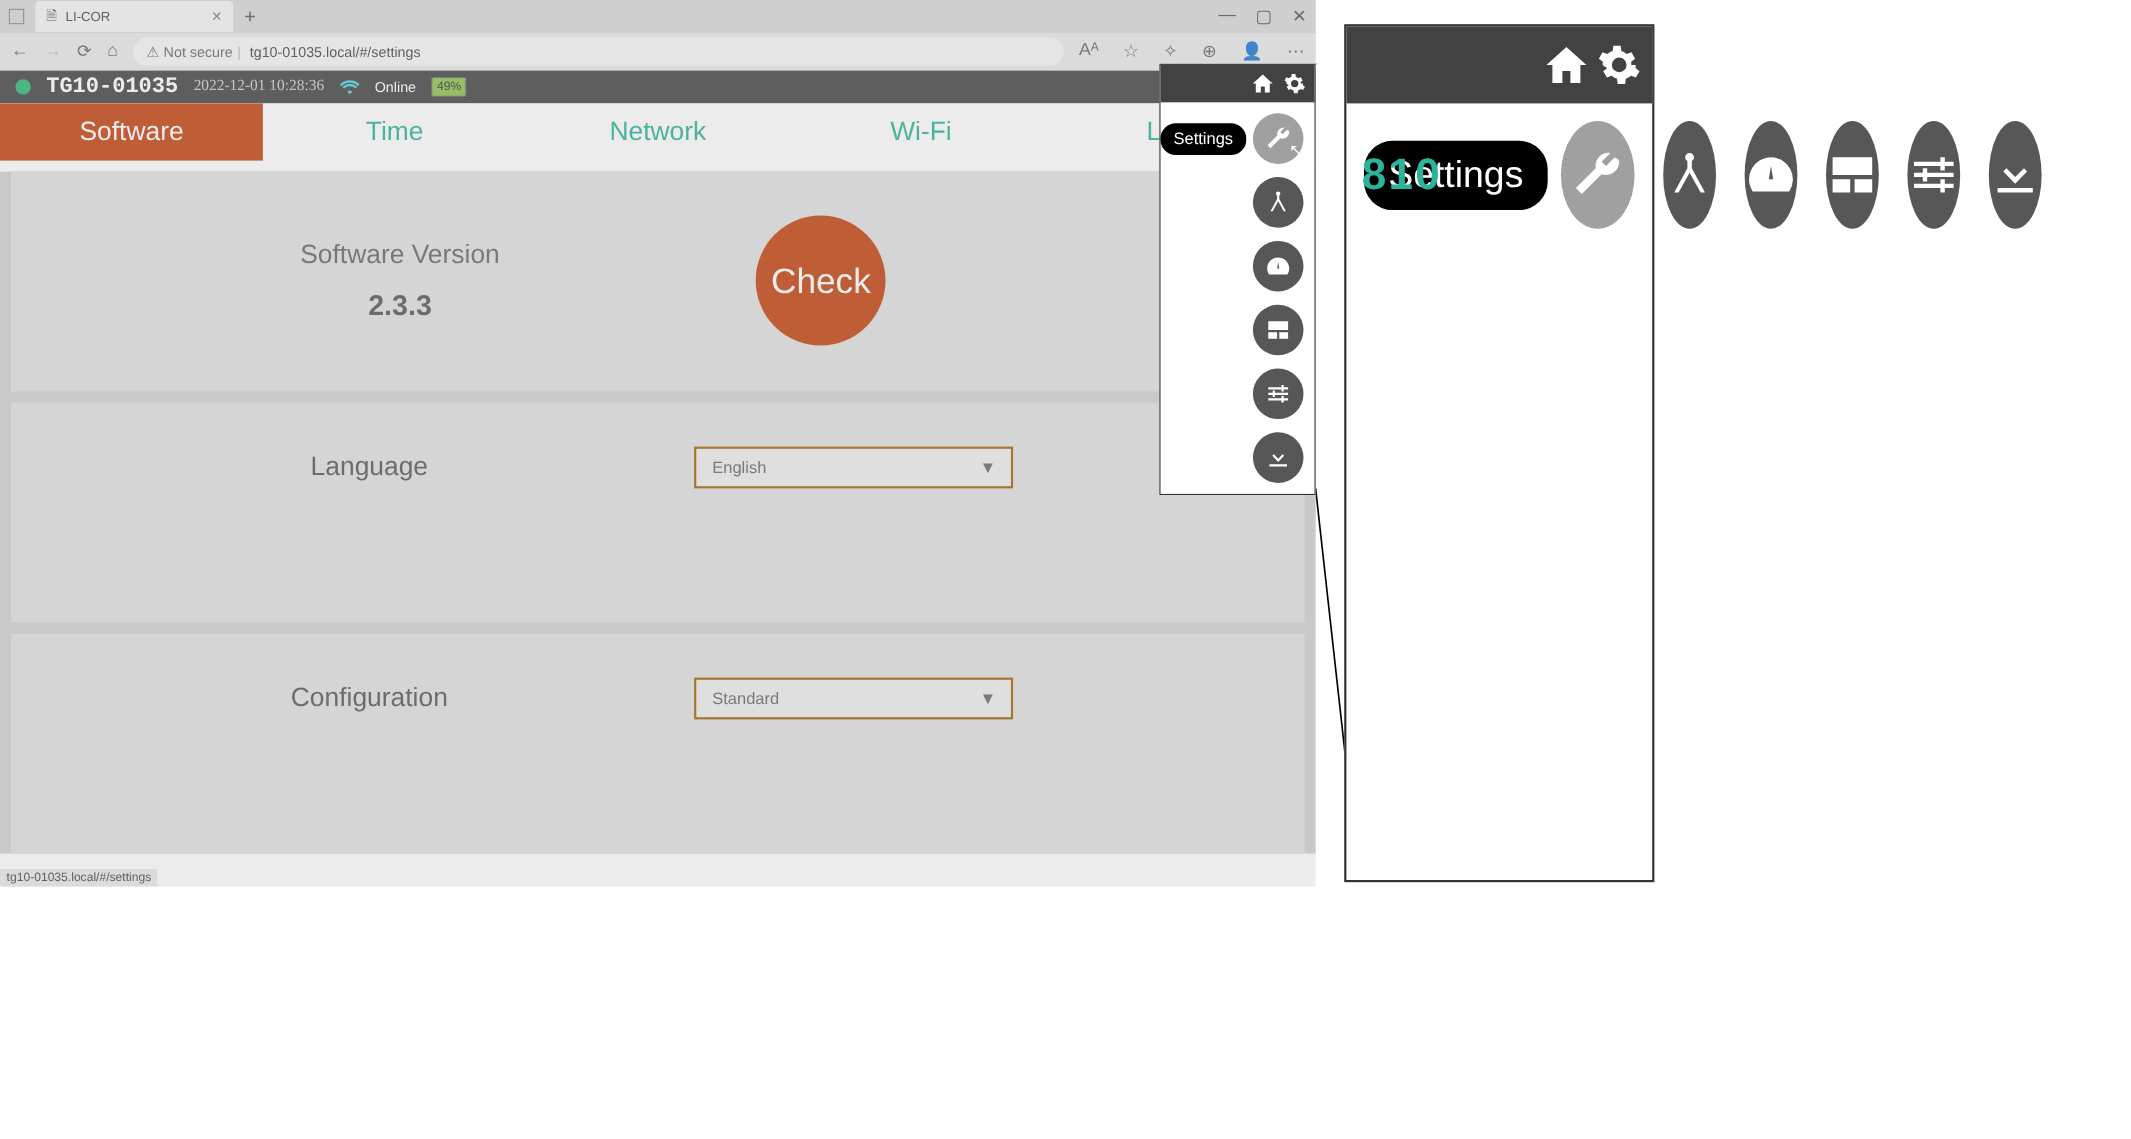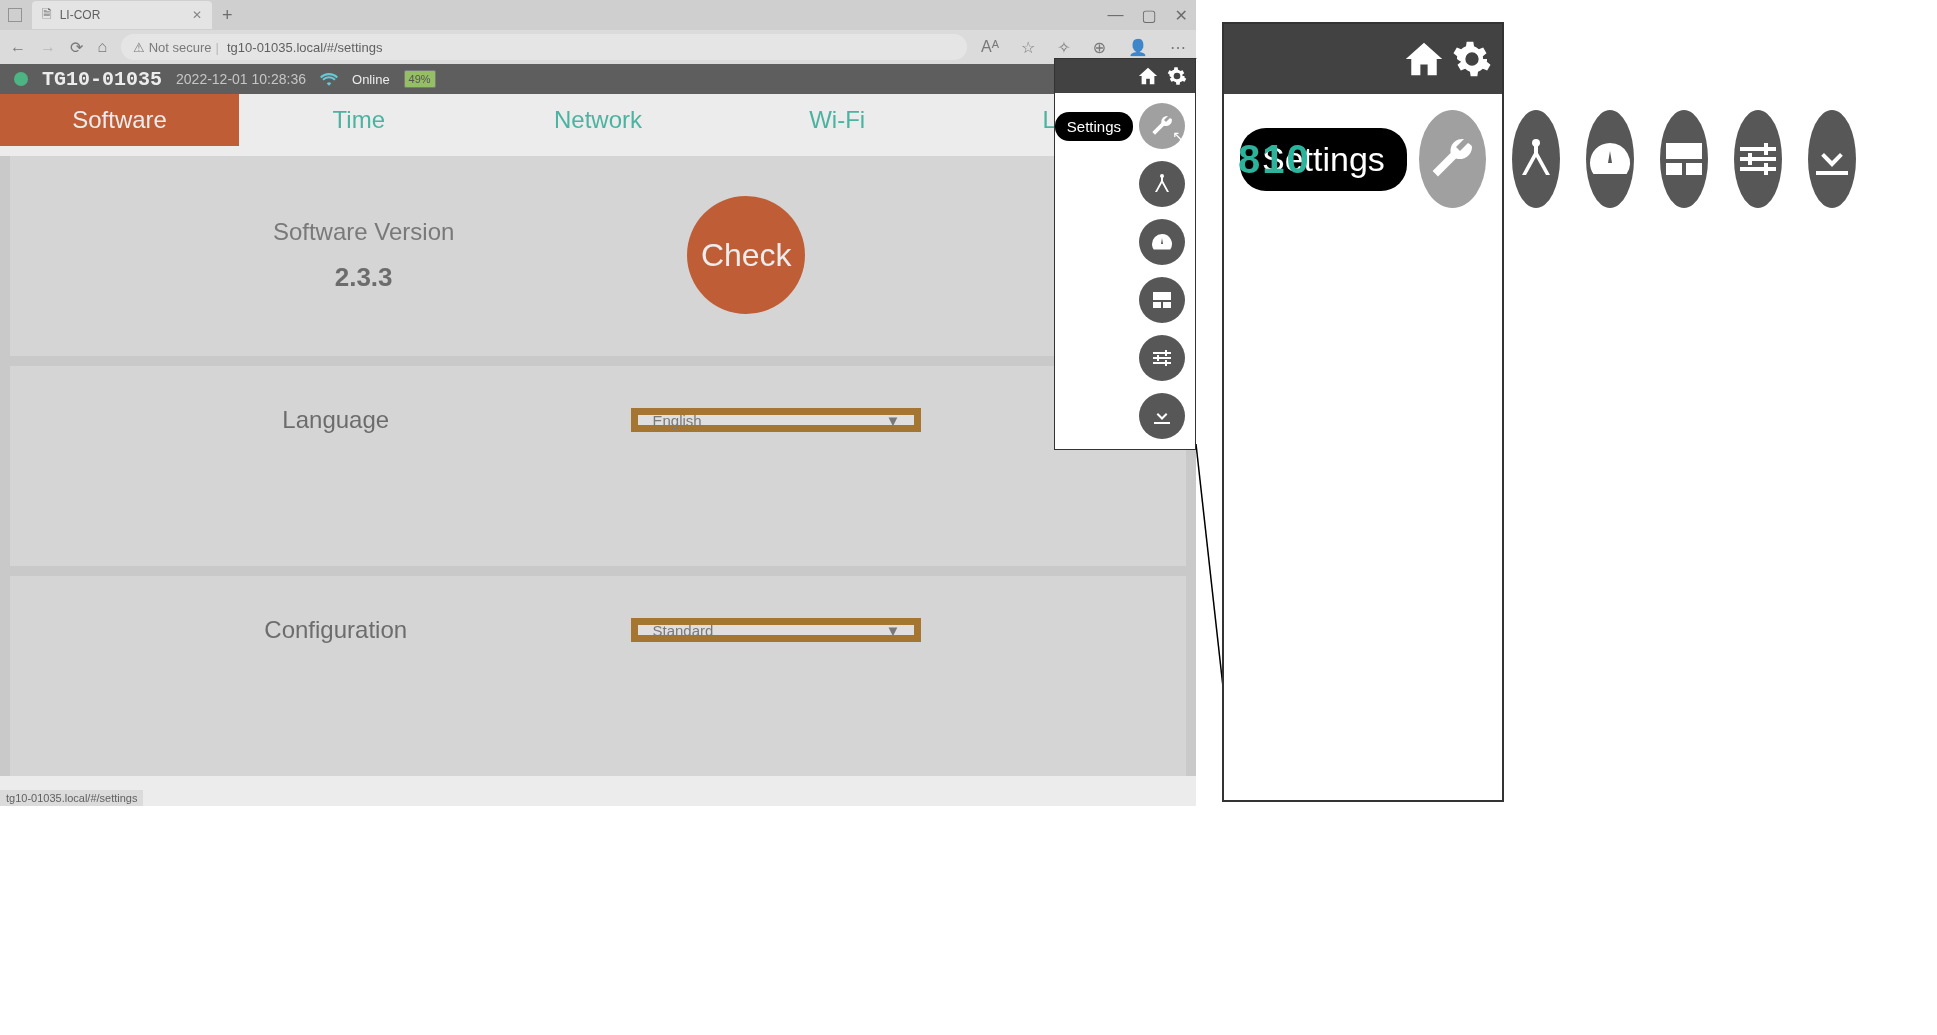--- a/index.html
+++ b/index.html
@@ -19,40 +19,40 @@
 .addr-url { color: #444; }
 .browser-right-icons { display: flex; gap: 22px; color: #666; font-size: 16px; }
 
 
 .app-wrap { position: absolute; left: 0; top: 0; width: 1196px; height: 806px; }
 .dimmer { position: absolute; inset: 0; background: rgba(180,180,180,0.25); pointer-events: none; }
 
 .app-header { height: 30px; background: #424242; display: flex; align-items: center; padding: 0 14px; color: #fff; font-size: 15px; gap: 14px; }
 .dot-green { width: 14px; height: 14px; background: #2bb673; border-radius: 50%; }
 .device-id { font-weight: bold; font-size: 20px; font-family: Liberation Mono, monospace; }
-.timestamp { font-size: 14px; color: #ccc; }
+.timestamp { font-size: 14px; color: #ccc; font-family: Liberation Serif, serif; }
 .wifi-ic { color: #4dd0e1; }
 .online { font-size: 13px; }
 .battery { background: #8bc34a; color: #333; font-size: 11px; padding: 2px 4px; border: 1px solid #666; border-radius: 2px; }
 
 .tabs-row { height: 52px; display: flex; background: #fff; }
 .tab { flex: 1; display: flex; align-items: center; justify-content: center; font-size: 24px; color: #2bb39b; }
 .tab.active { background: #c2410c; color: #fff; }
 
 .content { background: #d0d0d0; padding: 0; }
 .card { background: #e0e0e0; margin: 10px; padding: 40px 30px; min-height: 200px; }
 .software-row { display: flex; align-items: center; }
 .sv-block { flex: 0 0 58%; text-align: center; }
 .sv-label { font-size: 24px; color: #666; margin-bottom: 16px; }
 .sv-value { font-size: 26px; color: #555; font-weight: bold; }
 .check-btn { width: 118px; height: 118px; border-radius: 50%; background: #c2410c; color: #fff; display: flex; align-items: center; justify-content: center; font-size: 32px; cursor: pointer; }
 
 .field-row { display: flex; align-items: center; }
 .field-label { flex: 0 0 53%; text-align: center; font-size: 24px; color: #555; }
-.select { flex: 0 0 290px; height: 24px; border: 7px solid #a16207; background: #eee; display: flex; align-items: center; justify-content: space-between; padding: 0 14px; font-size: 15px; color: #666; }
+.select { flex: 0 0 290px; height: 38px; border: 2px solid #a16207; background: #eee; display: flex; align-items: center; justify-content: space-between; padding: 0 14px; font-size: 15px; color: #666; }
 
 .status-footer { position: absolute; left: 0; bottom: 0; padding: 2px 6px; font-size: 11px; background: #e8e8e8; color: #444; }
 
 
 .popup { position: absolute; left: 1054px; top: 58px; width: 142px; background: #fff; border: 1px solid #333; z-index: 10; }
 .popup-topbar { height: 34px; background: #424242; display: flex; justify-content: flex-end; align-items: center; gap: 8px; padding: 0 8px; }
 .topbar-icon { color: #fff; font-size: 18px; }
 .popup-body { padding: 10px; display: flex; flex-direction: column; gap: 12px; align-items: flex-end; }
 .circle-btn { width: 46px; height: 46px; border-radius: 50%; background: #575757; display: flex; align-items: center; justify-content: center; color: #fff; }
 .circle-btn.greybig { background: #a0a0a0; }

